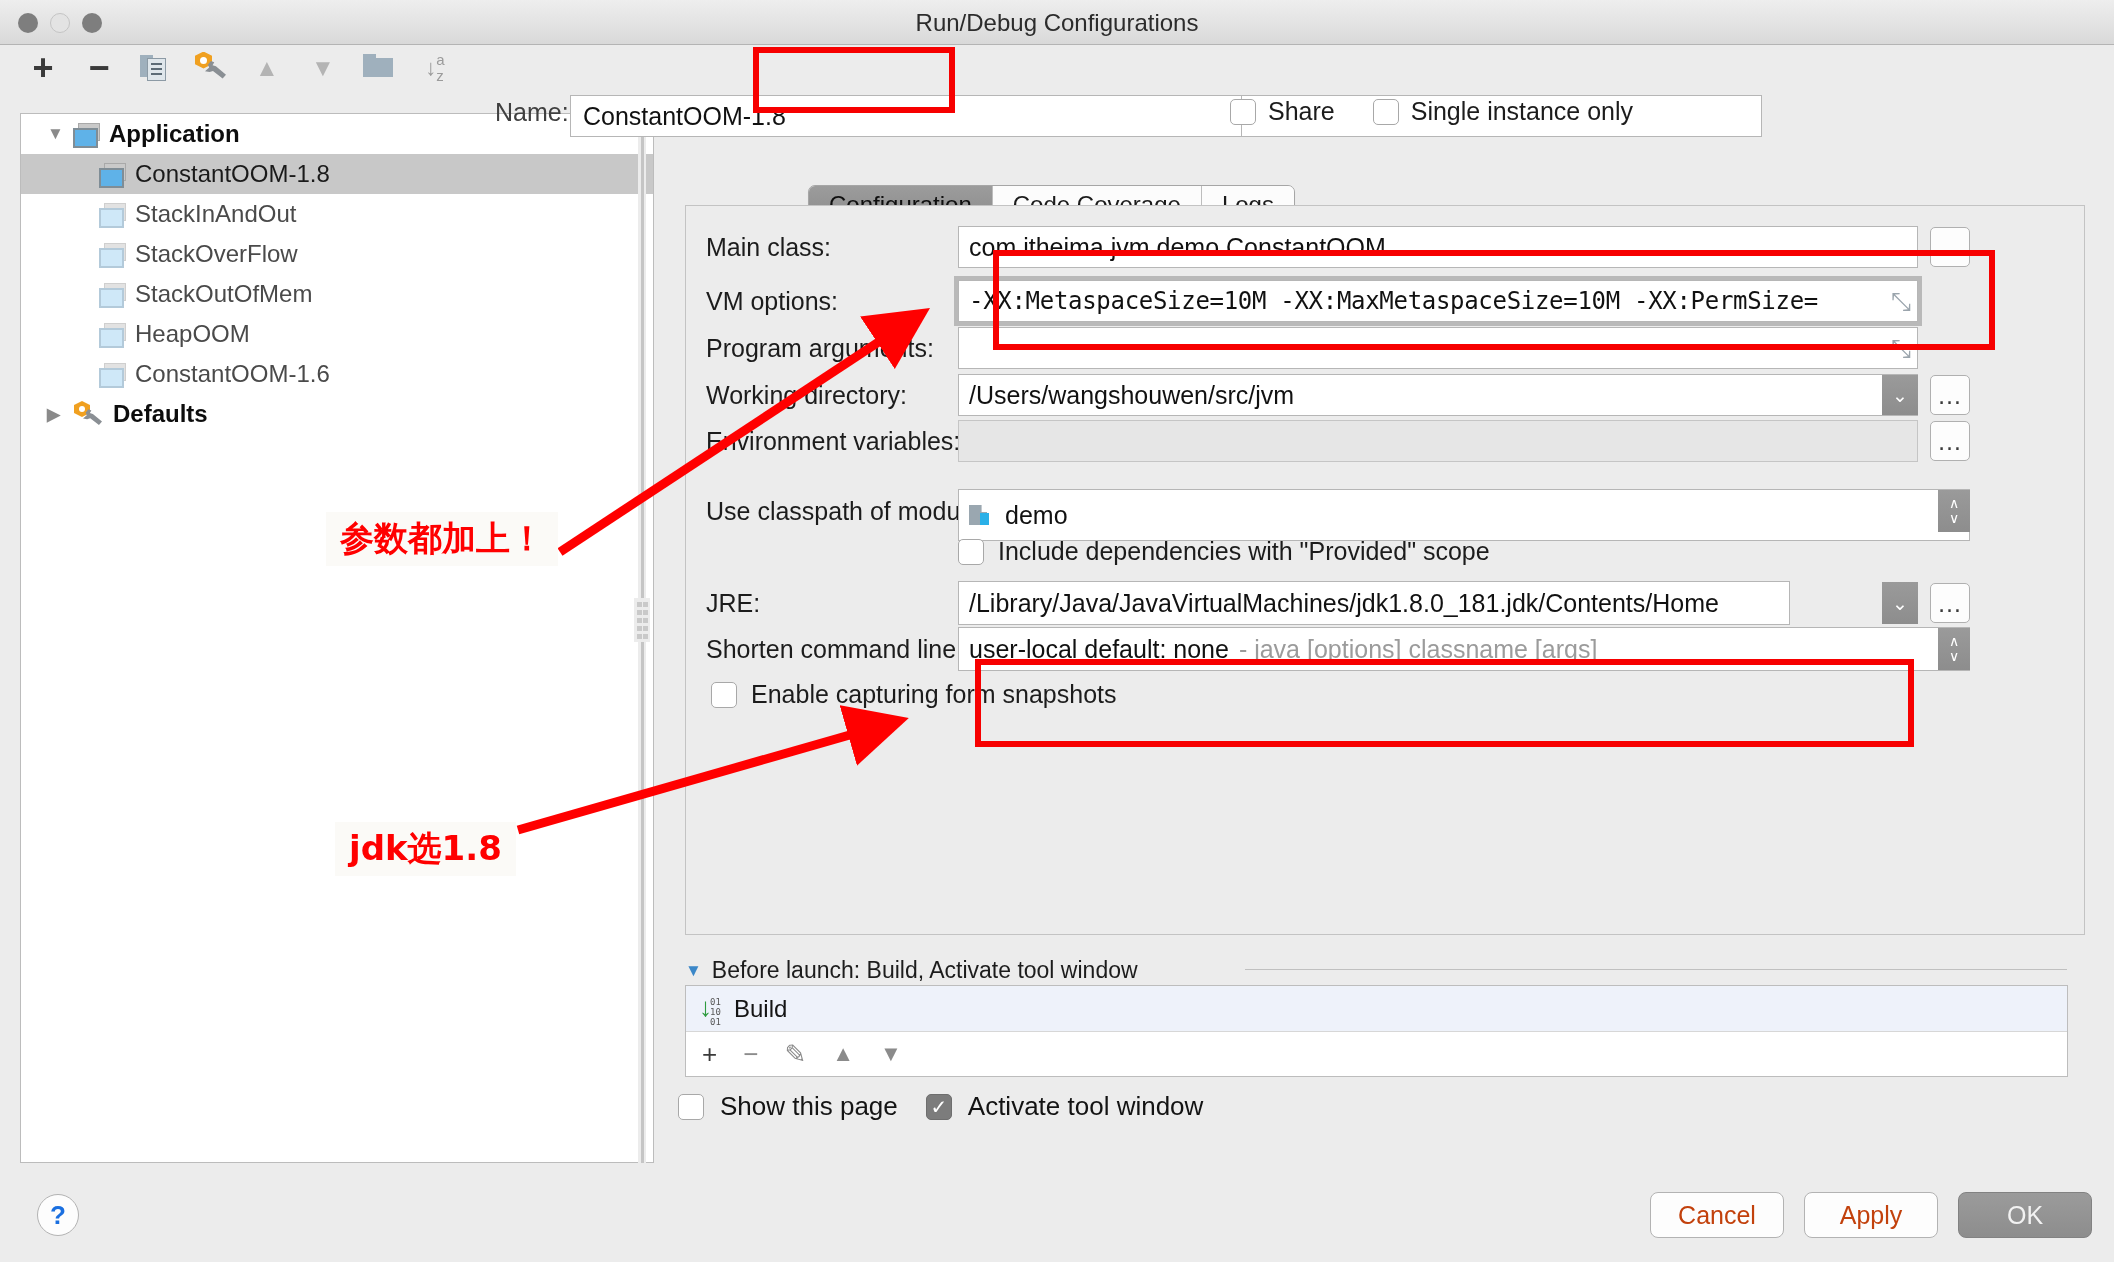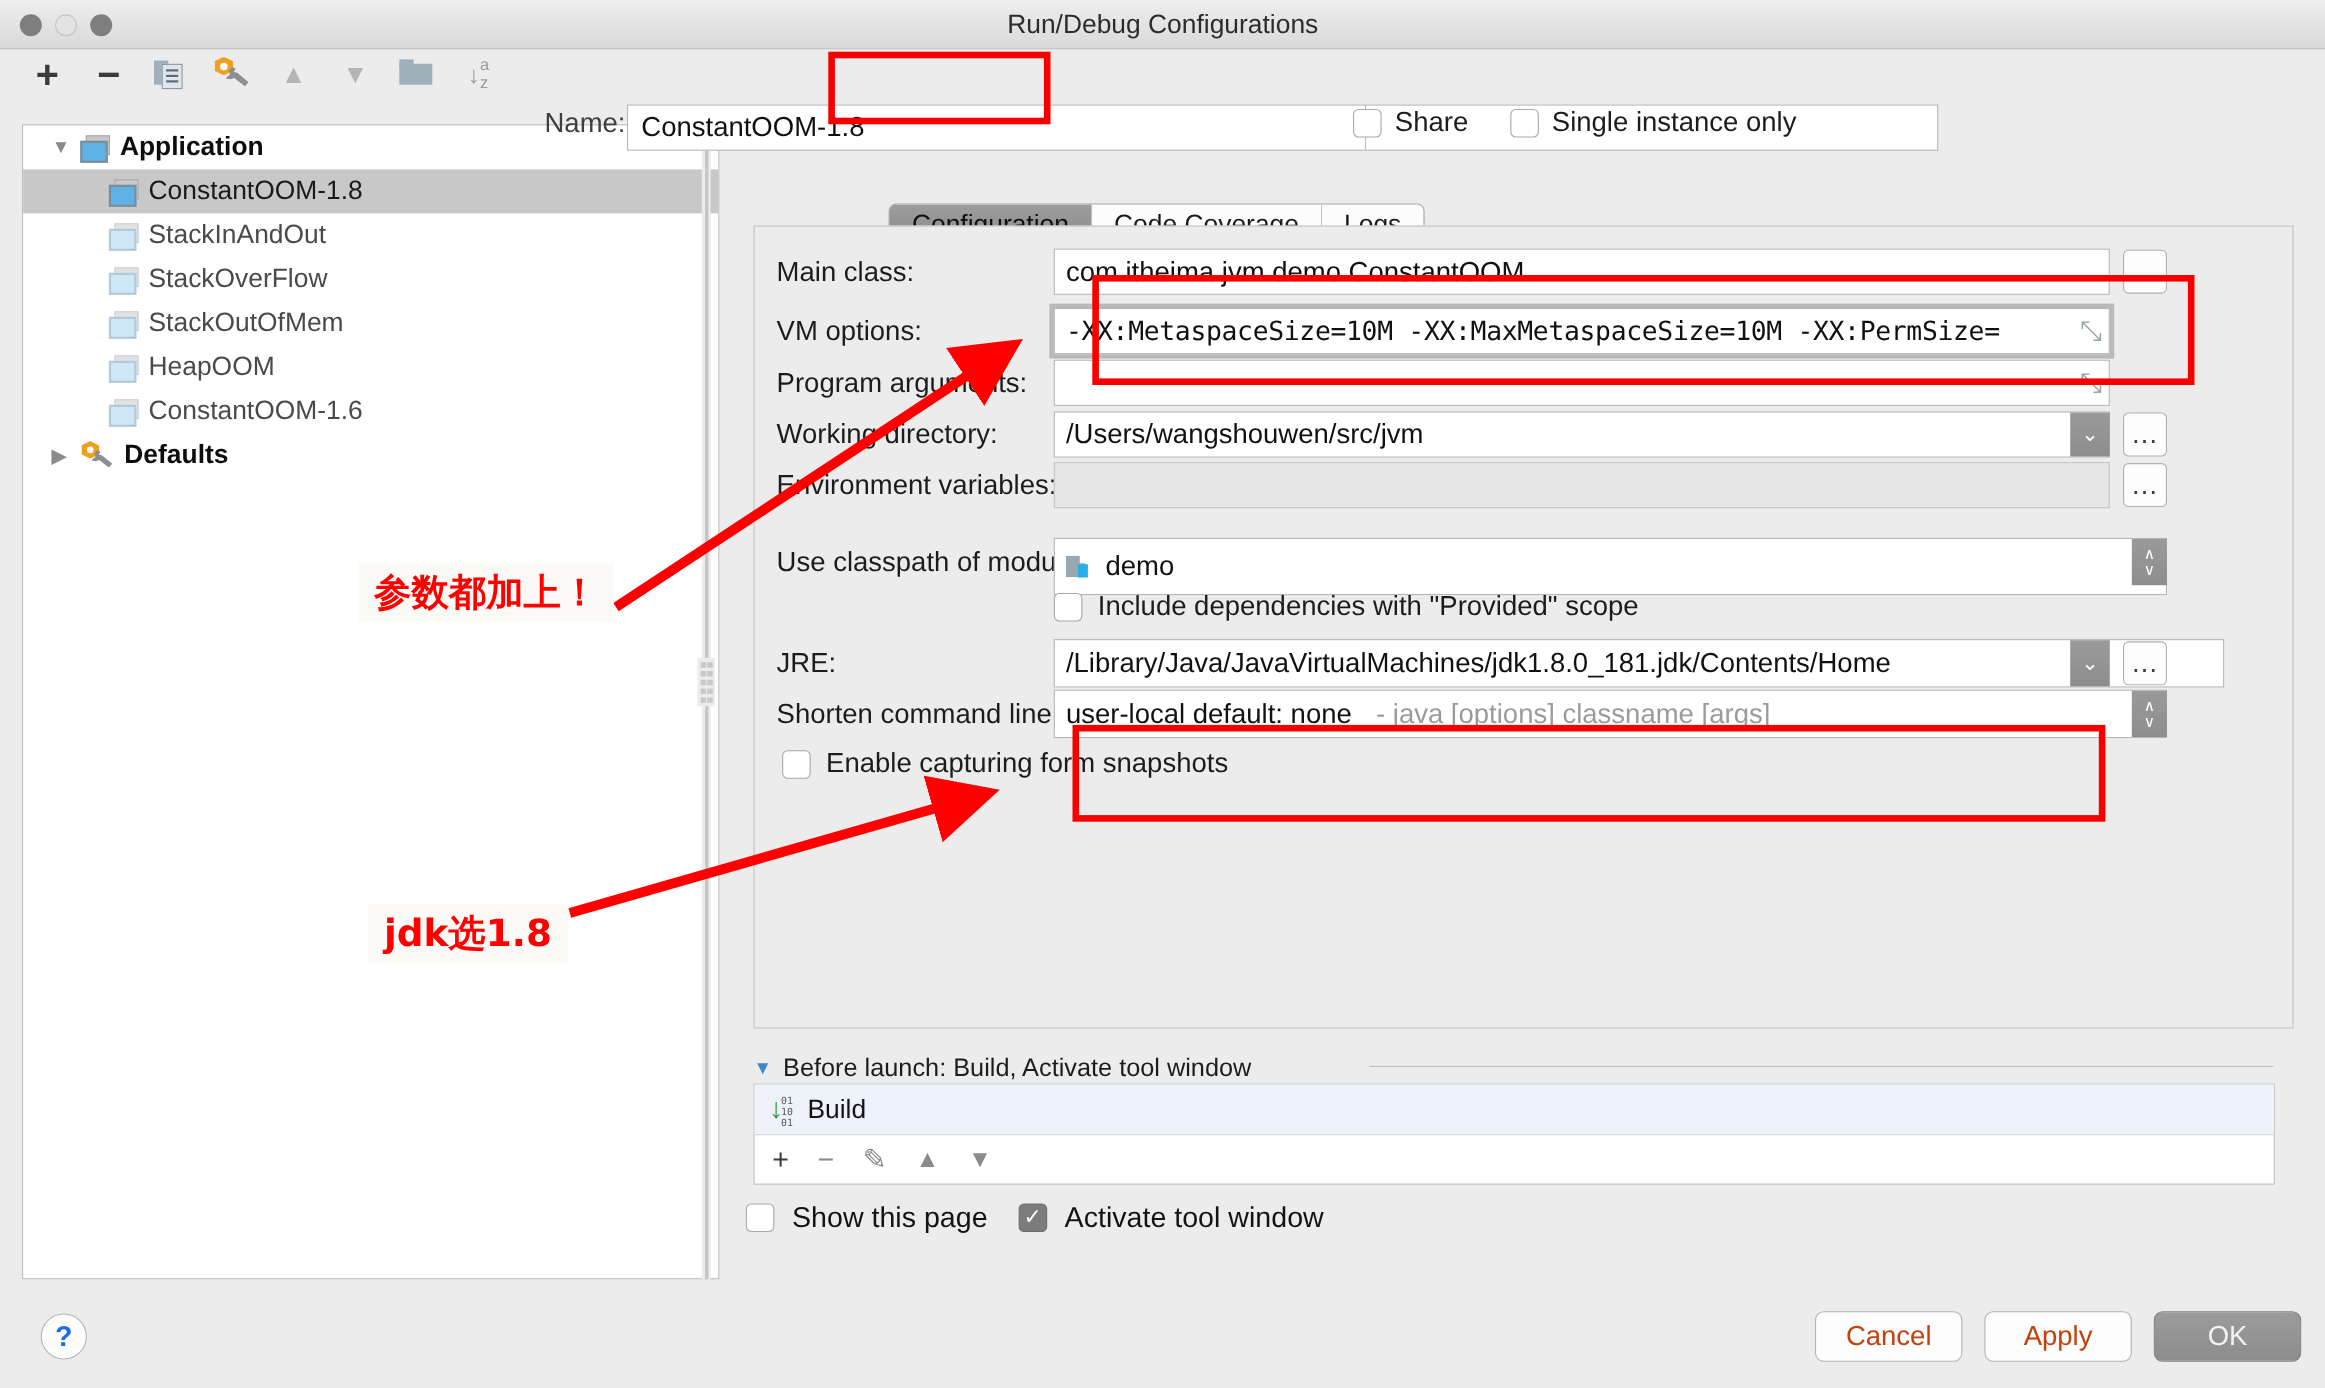--- a/index.html
+++ b/index.html
@@ -407,26 +407,26 @@
         <span>∧</span>
         <span>∨</span>
       </div>
 
       <div class="chk-row" style="left:272px; top:331px;">
         <span class="cb"></span>
         <span>Include dependencies with "Provided" scope</span>
       </div>
 
       <div class="lbl" style="left:20px; top:383px;">JRE:</div>
-      <div class="fld" style="left:272px; top:375px; width:1064px; height:44px; padding-right:42px;">/Library/Java/JavaVirtualMachines/jdk1.8.0_181.jdk/Contents/Home</div>
+      <div class="fld" style="left:272px; top:375px; width:832px; height:44px; padding-right:42px;">/Library/Java/JavaVirtualMachines/jdk1.8.0_181.jdk/Contents/Home</div>
       <div class="combo-arrow" style="left:1196px; top:376px; height:42px;">⌄</div>
       <div class="dots-btn" style="left:1244px; top:377px;">…</div>
 
       <div class="lbl" style="left:20px; top:429px;">Shorten command line:</div>
-      <div class="fld" style="left:272px; top:421px; width:1012px; height:44px; padding-right:38px; gap:22px;">
+      <div class="fld" style="left:272px; top:421px; width:1012px; height:44px; padding-right:38px; gap:10px;">
         <span>user-local default: none</span>
         <span class="hint">- java [options] classname [args]</span>
       </div>
       <div class="stepper" style="left:1252px; top:422px; height:42px;">
         <span>∧</span>
         <span>∨</span>
       </div>
 
       <div class="chk-row" style="left:25px; top:474px;">
         <span class="cb"></span>

